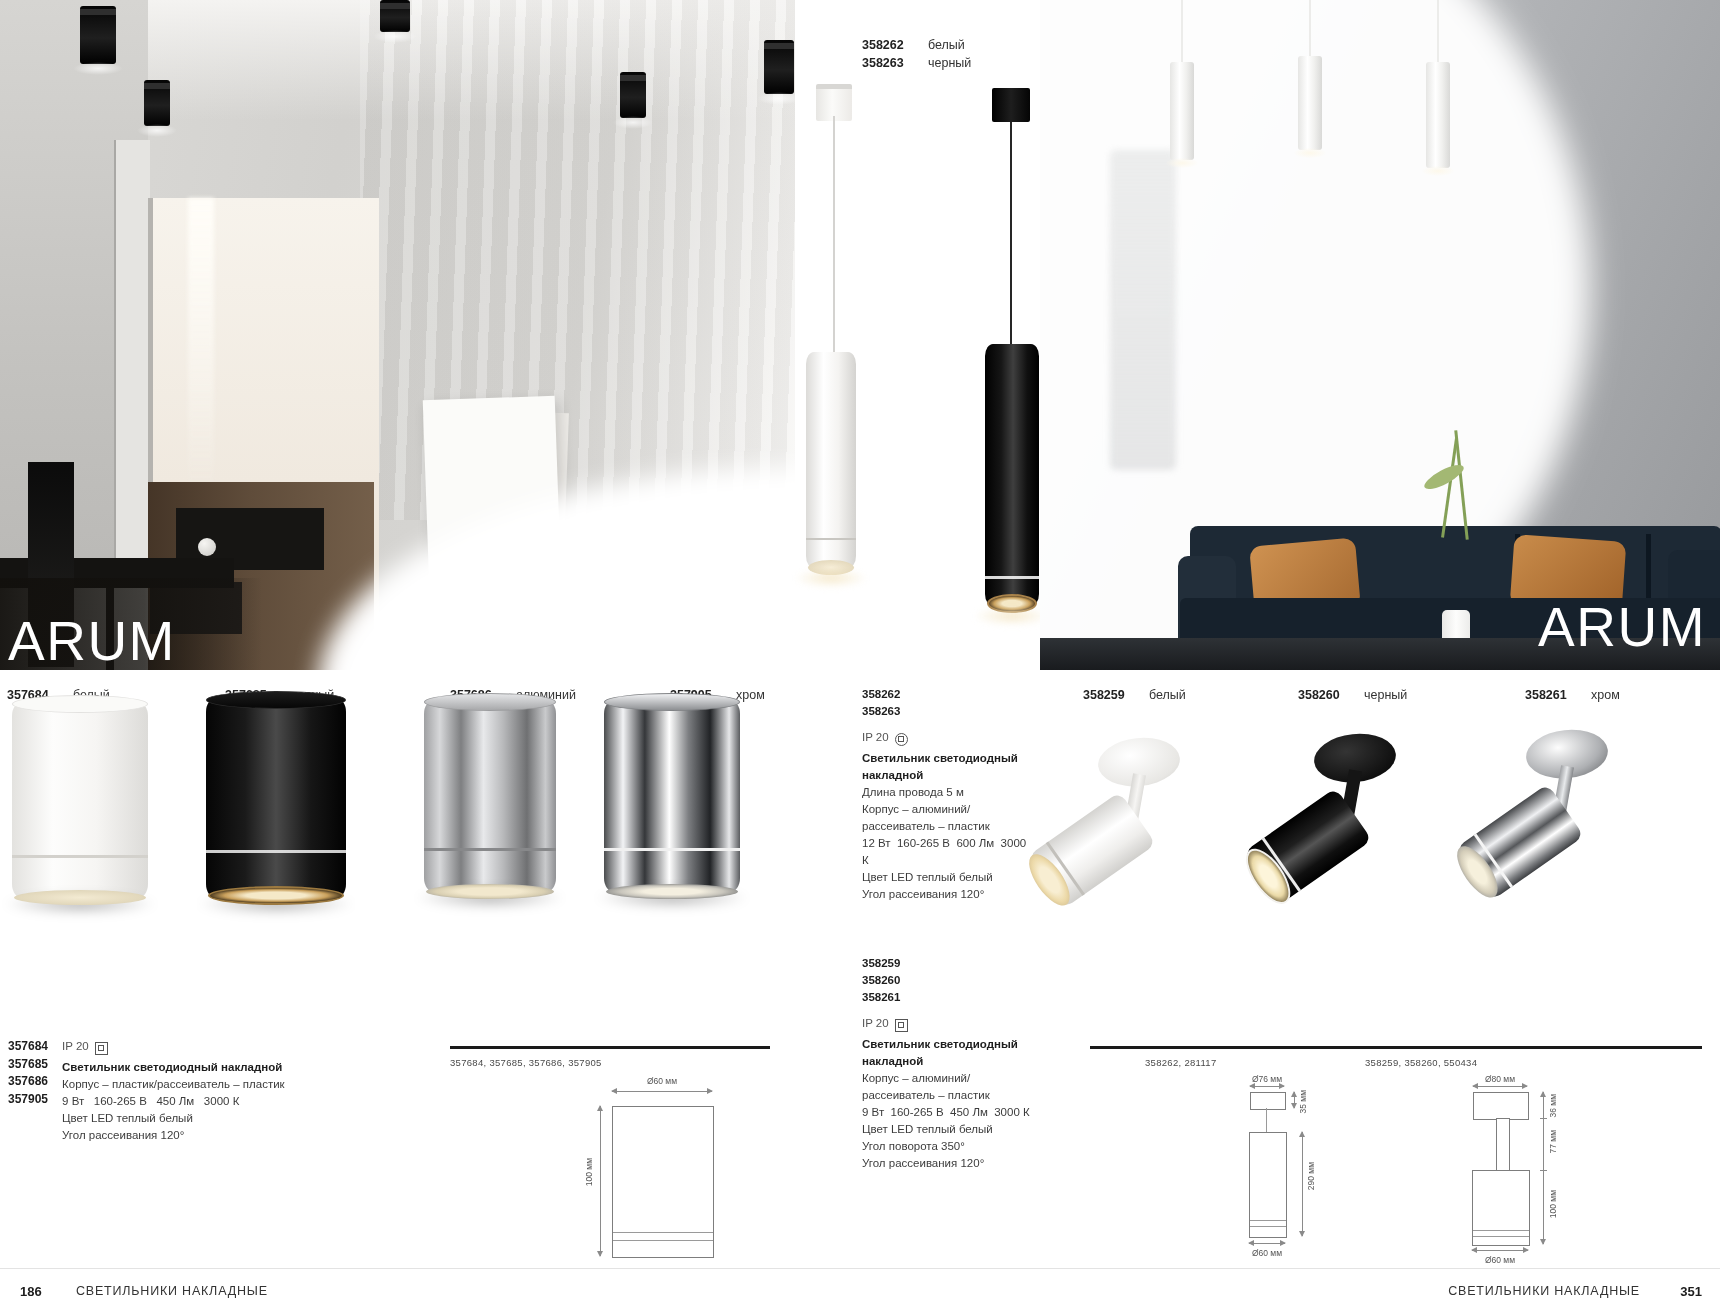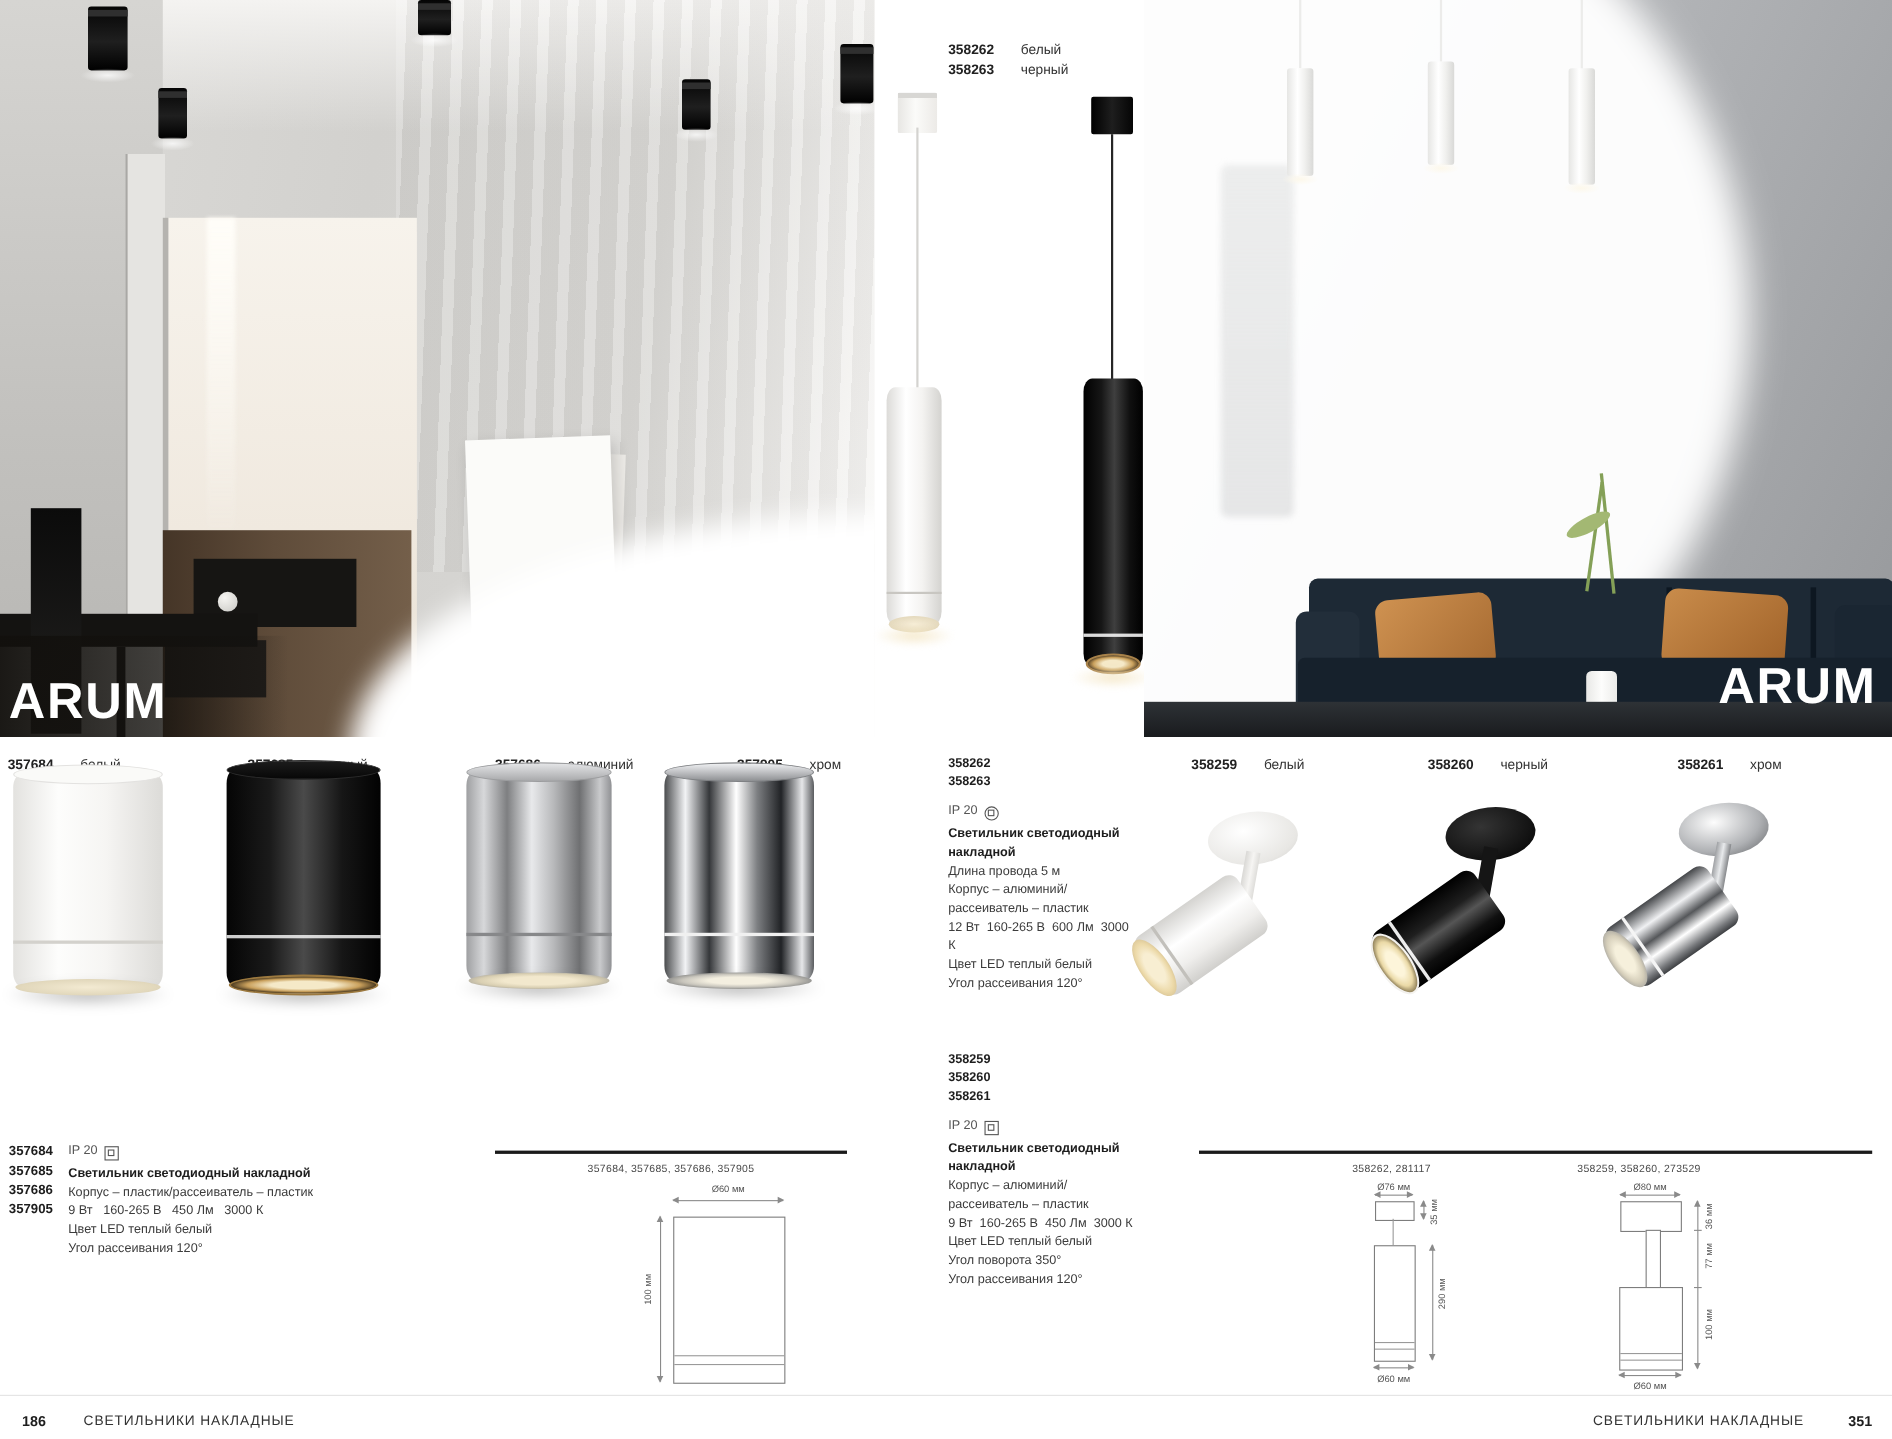--- a/index.html
+++ b/index.html
@@ -33,21 +33,21 @@
   .pl-canvas2{left:494px;top:412px;width:72px;height:168px;background:#edebe7;transform:rotate(2deg);}
   .pl-canvas1{left:426px;top:398px;width:132px;height:190px;background:#fbfbf9;transform:rotate(-2deg);
     box-shadow:4px 6px 14px rgba(0,0,0,.16);}
   .pl-ellipse{left:318px;top:468px;width:940px;height:440px;background:#fff;border-radius:50%;filter:blur(12px);}
   .pl-dark-bl{left:0;top:578px;width:262px;height:92px;
     background:linear-gradient(90deg,rgba(18,16,13,.95),rgba(18,16,13,.72) 55%,rgba(18,16,13,0));}
   .cspot{background:linear-gradient(180deg,#050505,#1f1f1f 55%,#000);border-radius:3px;}
   .cspot::before{content:"";position:absolute;left:0;right:0;top:3px;height:6px;background:#2f2f2f;}
   .cspot::after{content:"";position:absolute;left:-7px;right:-7px;bottom:-11px;height:13px;border-radius:50%;
     background:radial-gradient(rgba(255,255,255,.75),rgba(255,255,255,0) 70%);}
-  .arum{font-size:46px;line-height:1;font-weight:700;color:#ffffff;letter-spacing:1.5px;}
+  .arum{font-size:55px;line-height:1;font-weight:400;color:#ffffff;letter-spacing:1.5px;}
 
   
   .pendant-labels{left:862px;top:36px;font-size:12.5px;line-height:18px;}
   .pl-row{display:flex;gap:14px;}
   .code-b{font-weight:bold;min-width:52px;}
   .finish{color:#333;}
   .wp-canopy{left:816px;top:84px;width:36px;height:32px;border-radius:2px;
     background:linear-gradient(90deg,#e7e6e3,#fbfbf9 45%,#eceae7);border-top:5px solid #d8d7d4;}
   .wp-cord{left:833px;top:116px;width:2px;height:238px;background:#d4d3d0;}
   .cyl-body{border-radius:8px/12px;}
@@ -150,21 +150,21 @@
   .spot.white .sp-ring{background:#c2c0bb;}
   .spot.black .sp-ring{background:rgba(255,255,255,.92);}
   .spot.chrome .sp-ring{background:#f5f5f5;}
   .sp-lens{position:absolute;left:-9px;top:2px;width:26px;height:60px;border-radius:50%;}
   .spot.white .sp-lens{background:radial-gradient(#f8eed2 35%,#ecd9a8 60%,#c9b488 88%);}
   .spot.black .sp-lens{background:radial-gradient(#fdf5da 30%,#ead9a6 55%,#423418 85%);border:2px solid rgba(255,255,255,.9);}
   .spot.chrome .sp-lens{background:radial-gradient(#f6f0dc 32%,#d4cdb9 58%,#8b8d90 88%);}
 
   
   .rule{background:#1a1a1a;height:3px;}
-  .dr-caption{font-size:9.5px;color:#4a4a4a;letter-spacing:.3px;text-align:center;}
+  .dr-caption{font-size:9.5px;color:#4a4a4a;letter-spacing:.3px;}
   .dr-box{border:1.2px solid #7d7d7d;background:#fff;}
   .dr-line{background:#9a9a9a;}
   .dim-h{height:1px;background:#8a8a8a;}
   .dim-h::before{content:"";position:absolute;left:-1px;top:-3px;border-top:3px solid transparent;
     border-bottom:3px solid transparent;border-right:6px solid #8a8a8a;}
   .dim-h::after{content:"";position:absolute;right:-1px;top:-3px;border-top:3px solid transparent;
     border-bottom:3px solid transparent;border-left:6px solid #8a8a8a;}
   .dim-v{width:1px;background:#8a8a8a;}
   .dim-v::before{content:"";position:absolute;top:-1px;left:-3px;border-left:3px solid transparent;
     border-right:3px solid transparent;border-bottom:6px solid #8a8a8a;}
@@ -397,21 +397,21 @@
     <div class="dr-line" style="position:absolute;left:0;right:0;bottom:24px;height:1px;"></div>
     <div class="dr-line" style="position:absolute;left:0;right:0;bottom:16px;height:1px;"></div>
   </div>
   <div class="abs dim-h" style="left:612px;top:1091px;width:100px;"></div>
   <div class="abs dim-label" style="left:612px;top:1076px;width:100px;text-align:center;">Ø60 мм</div>
   <div class="abs dim-v" style="left:600px;top:1106px;height:150px;"></div>
   <div class="abs dim-label vert" style="left:584px;top:1158px;">100 мм</div>
 
   <div class="abs rule" style="left:1090px;top:1046px;width:612px;"></div>
   <div class="abs dr-caption" style="left:1145px;top:1057px;width:240px;">358262, 281117</div>
-  <div class="abs dr-caption" style="left:1365px;top:1057px;width:250px;">358259, 358260, 273529</div>
+  <div class="abs dr-caption" style="left:1365px;top:1057px;width:250px;">358259, 358260, 550434</div>
 
   <div class="abs dr-box" style="left:1250px;top:1092px;width:34px;height:16px;"></div>
   <div class="abs dr-line" style="left:1266px;top:1108px;width:1px;height:24px;"></div>
   <div class="abs dr-box" style="left:1249px;top:1132px;width:36px;height:104px;">
     <div class="dr-line" style="position:absolute;left:0;right:0;bottom:16px;height:1px;"></div>
     <div class="dr-line" style="position:absolute;left:0;right:0;bottom:10px;height:1px;"></div>
   </div>
   <div class="abs dim-h" style="left:1250px;top:1086px;width:34px;"></div>
   <div class="abs dim-label" style="left:1232px;top:1074px;width:70px;text-align:center;">Ø76 мм</div>
   <div class="abs dim-v" style="left:1294px;top:1092px;height:16px;"></div>

